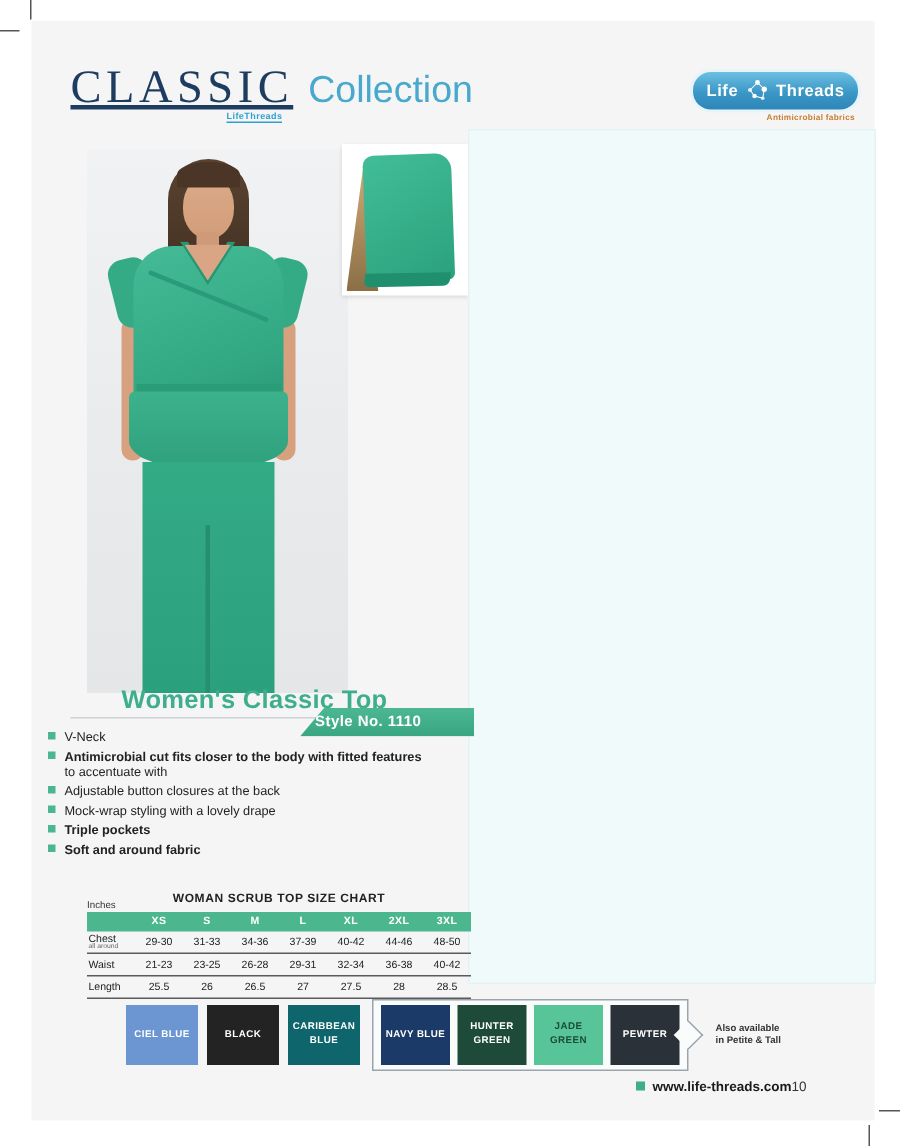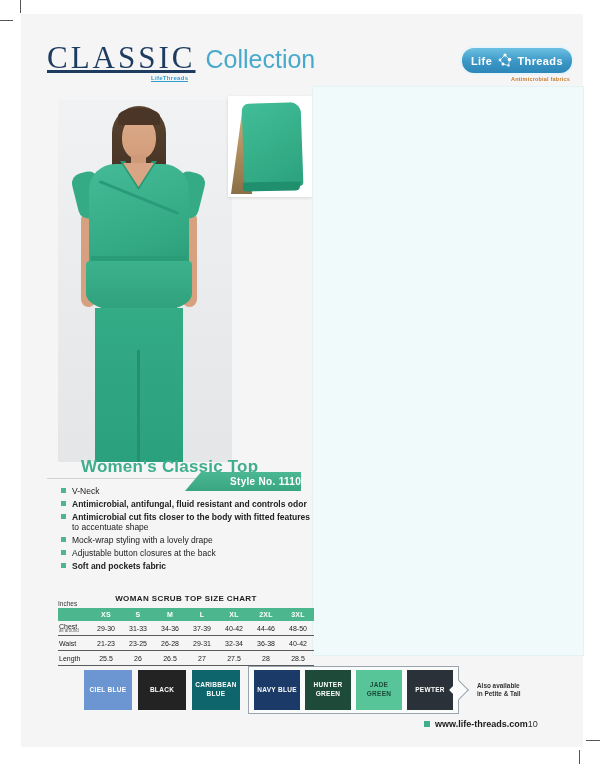--- a/index.html
+++ b/index.html
@@ -65,27 +65,27 @@
     clip-path:polygon(48% 0,92% 100%,0 100%);}
   .fabric{left:15px;top:7px;width:59px;height:84px;border-radius:7px 11px 4px 5px;
     transform:rotate(-2deg);
     background:linear-gradient(150deg,#41bd97 0%,#34ad87 60%,#2ba17d 100%);}
   .fold{left:15px;top:86px;width:57px;height:9px;background:#1f8f6d;transform:skewX(-8deg) rotate(-1deg);border-radius:0 0 4px 4px;}
   .cyan-panel{left:312px;top:86px;width:272px;height:570px;background:#f0fafb;border:1px solid #e3f3f5;box-sizing:border-box;}
   
   .heading{left:47px;top:457px;font-size:17px;font-weight:bold;color:#3fae8c;letter-spacing:.2px;margin-left:34px;}
   .heading-rule{left:47px;top:478px;width:253px;height:1px;background:#ccd2d5;}
   .ribbon{
-    left:185px;top:472px;width:116px;height:19px;
+    left:200px;top:472px;width:116px;height:19px;
     background:linear-gradient(180deg,#4cb893,#3aa581);
     clip-path:polygon(16px 0,100% 0,100% 100%,0 100%);
-    display:flex;align-items:center;justify-content:flex-end;
+    display:flex;align-items:center;justify-content:flex-start;
   }
   .ribbon span{color:#ffffff;font-size:10px;font-weight:bold;padding-left:10px;letter-spacing:.3px;}
-  .features{left:61px;top:486px;width:265px;}
+  .features{left:32px;top:486px;width:265px;}
   .feat{display:flex;align-items:flex-start;margin-bottom:3px;font-size:8.5px;line-height:1.18;color:#222;}
   .feat .sq{flex:0 0 5px;width:5px;height:5px;background:#4cb78f;margin:1.5px 6px 0 0;}
   .feat.b{font-weight:bold;}
   .feat .cont{display:block;font-weight:normal;}
   
   .chart{left:58px;top:594px;width:256px;}
   .sc-head{position:relative;height:12px;}
   .sc-units{position:absolute;left:0;bottom:-1px;font-size:6.5px;color:#333;}
   .sc-title{text-align:center;font-size:8px;font-weight:bold;color:#222;letter-spacing:.4px;}
   table.sizes{border-collapse:collapse;width:256px;table-layout:fixed;margin-top:2px;}
@@ -185,40 +185,40 @@
   <span>Style No. 1110</span>
 </div>
 
 <div class="abs features">
   <div class="feat">
     <span class="sq"></span>
     <span>V-Neck</span>
   </div>
   <div class="feat b">
     <span class="sq"></span>
-    <span>Antimicrobial, antifungal, fluid resistant and controls odor</span>
-  </div>
-  <div class="feat b">
-    <span class="sq"></span>
     <span>
       <span>Antimicrobial cut fits closer to the body with fitted features</span>
-      <span class="cont">to accentuate shape</span>
+      <span class="cont">to accentuate with</span>
     </span>
   </div>
   <div class="feat">
     <span class="sq"></span>
+    <span>Adjustable button closures at the back</span>
+  </div>
+  <div class="feat">
+    <span class="sq"></span>
     <span>Mock-wrap styling with a lovely drape</span>
   </div>
-  <div class="feat">
-    <span class="sq"></span>
-    <span>Adjustable button closures at the back</span>
-  </div>
   <div class="feat b">
     <span class="sq"></span>
-    <span>Soft and pockets fabric</span>
+    <span>Triple pockets</span>
+  </div>
+  <div class="feat b">
+    <span class="sq"></span>
+    <span>Soft and around fabric</span>
   </div>
 </div>
 
 <div class="abs chart">
   <div class="sc-head">
     <span class="sc-units">Inches</span>
     <div class="sc-title">WOMAN SCRUB TOP SIZE CHART</div>
   </div>
   <table class="sizes">
     <colgroup>

